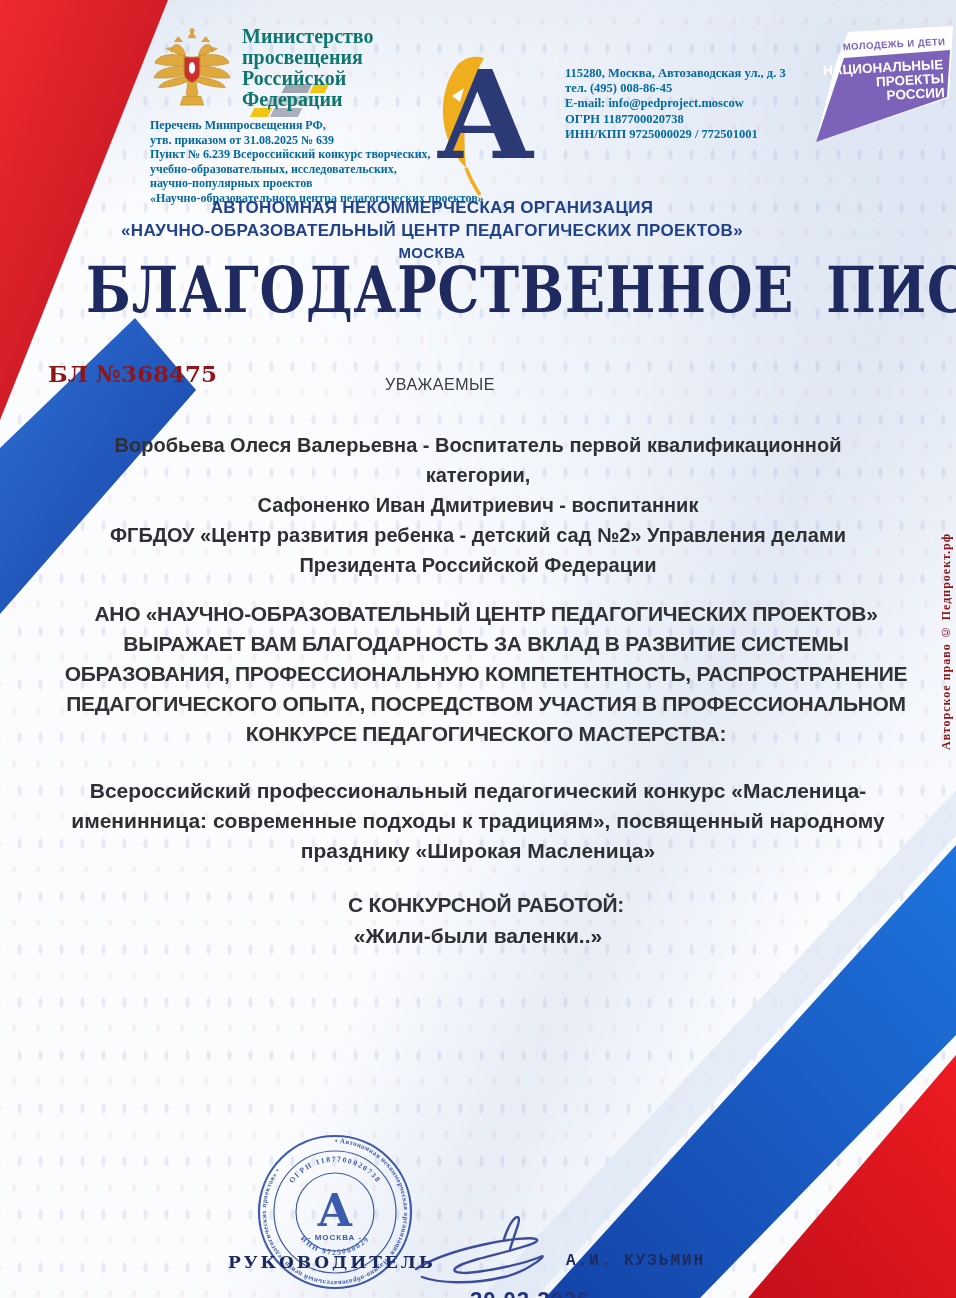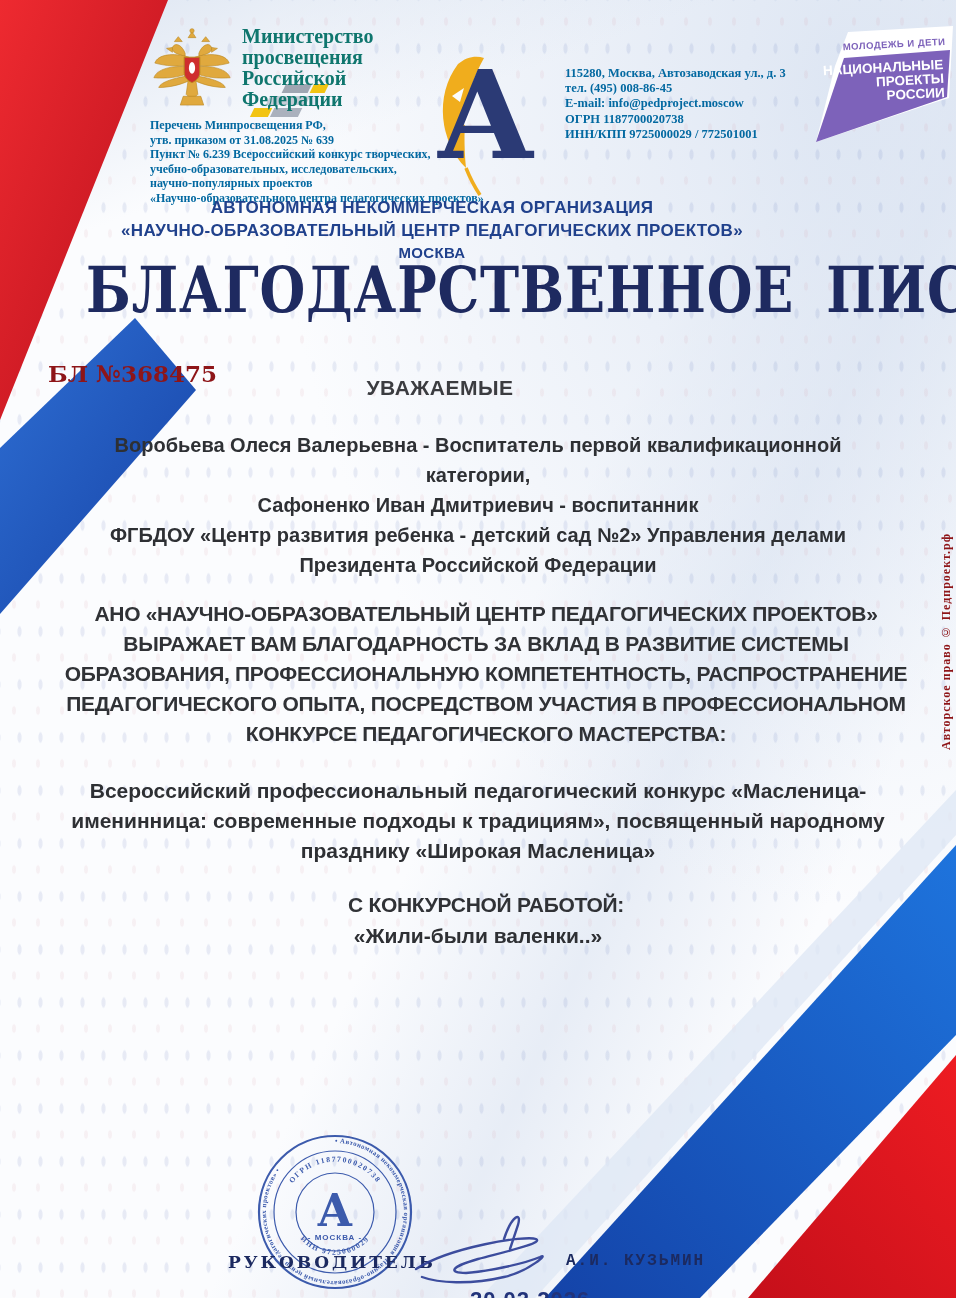--- a/index.html
+++ b/index.html
@@ -26,21 +26,21 @@
   .registry{left:150px;top:118px;font-size:12px;line-height:14.6px;}
   .address{left:565px;top:66px;font-size:12.5px;line-height:15.2px;}
   .license{left:565px;top:142px;font-size:12.5px;line-height:15.2px;}
   .biga{left:436px;top:54px;font-family:"DejaVu Serif",serif;font-weight:bold;
     font-size:122px;line-height:122px;color:#2b3a75;}
   .orgline{left:0;width:864px;text-align:center;font-weight:bold;color:#20418c;letter-spacing:.3px;}
   .title{left:0;top:252px;width:956px;text-align:center;font-family:"DejaVu Serif",serif;
     font-weight:800;font-size:64px;color:#1e2a60;letter-spacing:1px;word-spacing:16px;
     transform:scaleX(.82);transform-origin:50% 50%;white-space:nowrap;}
   .docnum{left:48px;top:328px;font-family:"DejaVu Serif",serif;font-weight:800;font-size:23px;color:#8e1518;margin-top:32px;}
-  .saluta{left:0;top:376px;width:880px;text-align:center;font-weight:bold;font-size:21px;
+  .saluta{left:0;top:376px;width:880px;text-align:center;font-weight:normal;font-size:16px;
     color:#3b3c40;letter-spacing:.5px;}
   .bodyline{left:0;width:956px;text-align:center;font-weight:bold;font-size:20px;color:#2e3034;}
   .gratline{left:8px;width:956px;text-align:center;font-weight:bold;font-size:21px;color:#303236;letter-spacing:-.3px;}
   .copyr{right:2px;top:490px;height:260px;writing-mode:vertical-rl;transform:rotate(180deg);
     font-family:"Liberation Serif",serif;font-weight:bold;font-size:12px;color:#8e1518;letter-spacing:1px;}
   .role{left:228px;top:1252px;font-family:"DejaVu Serif",serif;font-weight:800;font-size:17px;
     color:#1c2a60;letter-spacing:3px;z-index:7;}
   .signame{left:566px;top:1252px;font-family:Liberation Mono, monospace;font-weight:800;font-size:16px;
     color:#1c2a60;letter-spacing:2px;z-index:7;}
   .datecut{left:470px;top:1287px;font-weight:bold;font-size:22px;color:#22337a;letter-spacing:1px;z-index:7;}

